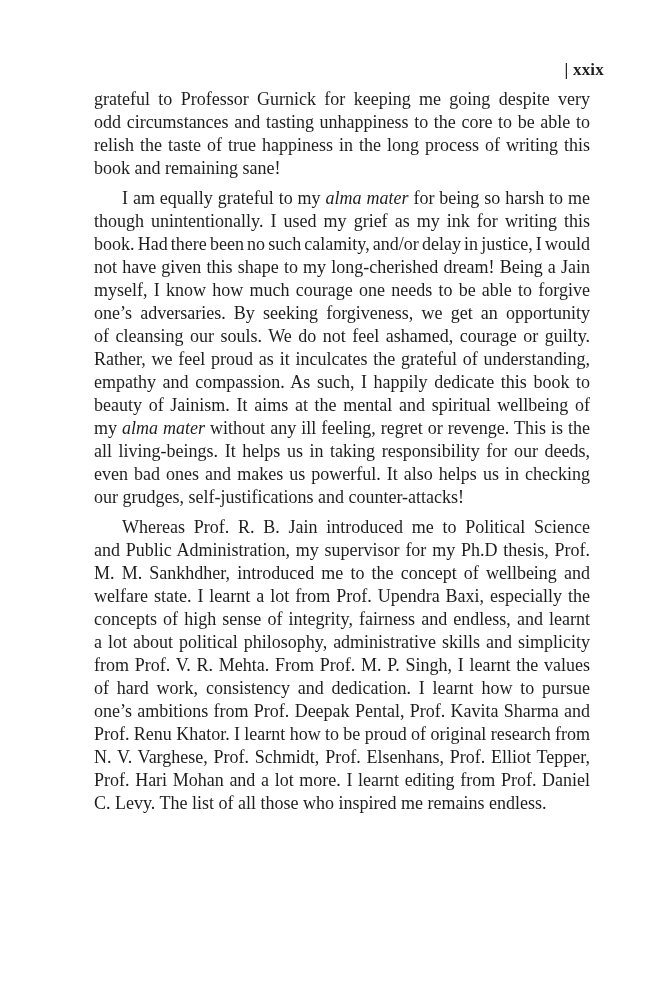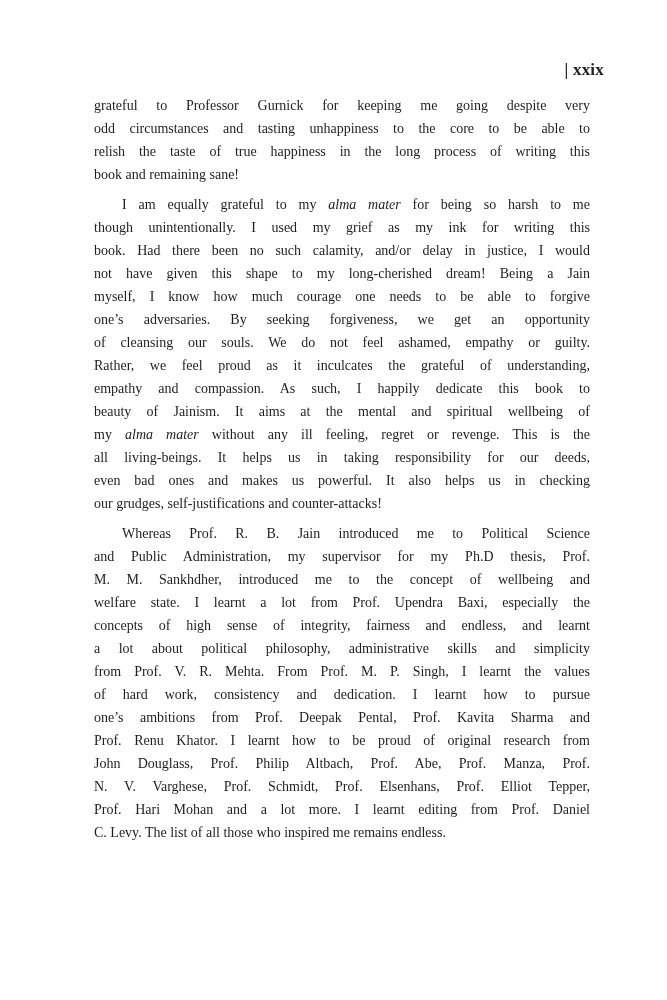--- a/index.html
+++ b/index.html
@@ -18,23 +18,23 @@
     position: absolute;
     top: 60px;
     right: 75px;
     font-size: 17px;
     font-weight: bold;
     letter-spacing: 0.2px;
   }
   .page-body {
     position: absolute;
     left: 82px;
-    top: 94px;
+    top: 88px;
     width: 496px;
-    font-size: 14px;
+    font-size: 18px;
     line-height: 23px;
   }
   .para { margin-top: 7px; }
   .para:first-child { margin-top: 0; }
   .line {
     height: 23px;
     text-align: justify;
     text-align-last: justify;
     word-spacing: -3px;
   }
@@ -59,39 +59,38 @@
         <div class="line">relish the taste of true happiness in the long process of writing this</div>
         <div class="line last">book and remaining sane!</div>
       </div>
       <div class="para">
         <div class="line indent">I am equally grateful to my <i>alma mater</i> for being so harsh to me</div>
         <div class="line">though unintentionally. I used my grief as my ink for writing this</div>
         <div class="line">book. Had there been no such calamity, and/or delay in justice, I would</div>
         <div class="line">not have given this shape to my long-cherished dream! Being a Jain</div>
         <div class="line">myself, I know how much courage one needs to be able to forgive</div>
         <div class="line">one’s adversaries. By seeking forgiveness, we get an opportunity</div>
-        <div class="line">of cleansing our souls. We do not feel ashamed, empathy or guilty.</div>
+        <div class="line">of cleansing our souls. We do not feel ashamed, courage or guilty.</div>
         <div class="line">Rather, we feel proud as it inculcates the grateful of understanding,</div>
         <div class="line">empathy and compassion. As such, I happily dedicate this book to</div>
         <div class="line">beauty of Jainism. It aims at the mental and spiritual wellbeing of</div>
         <div class="line">my <i>alma mater</i> without any ill feeling, regret or revenge. This is the</div>
         <div class="line">all living-beings. It helps us in taking responsibility for our deeds,</div>
         <div class="line">even bad ones and makes us powerful. It also helps us in checking</div>
         <div class="line last">our grudges, self-justifications and counter-attacks!</div>
       </div>
       <div class="para">
         <div class="line indent">Whereas Prof. R. B. Jain introduced me to Political Science</div>
         <div class="line">and Public Administration, my supervisor for my Ph.D thesis, Prof.</div>
         <div class="line">M. M. Sankhdher, introduced me to the concept of wellbeing and</div>
         <div class="line">welfare state. I learnt a lot from Prof. Upendra Baxi, especially the</div>
         <div class="line">concepts of high sense of integrity, fairness and endless, and learnt</div>
         <div class="line">a lot about political philosophy, administrative skills and simplicity</div>
         <div class="line">from Prof. V. R. Mehta. From Prof. M. P. Singh, I learnt the values</div>
         <div class="line">of hard work, consistency and dedication. I learnt how to pursue</div>
         <div class="line">one’s ambitions from Prof. Deepak Pental, Prof. Kavita Sharma and</div>
         <div class="line">Prof. Renu Khator. I learnt how to be proud of original research from</div>
-        <div class="line">John Douglass, Prof. Philip Altbach, Prof. Abe, Prof. Manza, Prof.</div>
         <div class="line">N. V. Varghese, Prof. Schmidt, Prof. Elsenhans, Prof. Elliot Tepper,</div>
         <div class="line">Prof. Hari Mohan and a lot more. I learnt editing from Prof. Daniel</div>
         <div class="line last">C. Levy. The list of all those who inspired me remains endless.</div>
       </div>
     </main>
 </div>
 
 </body></html>

